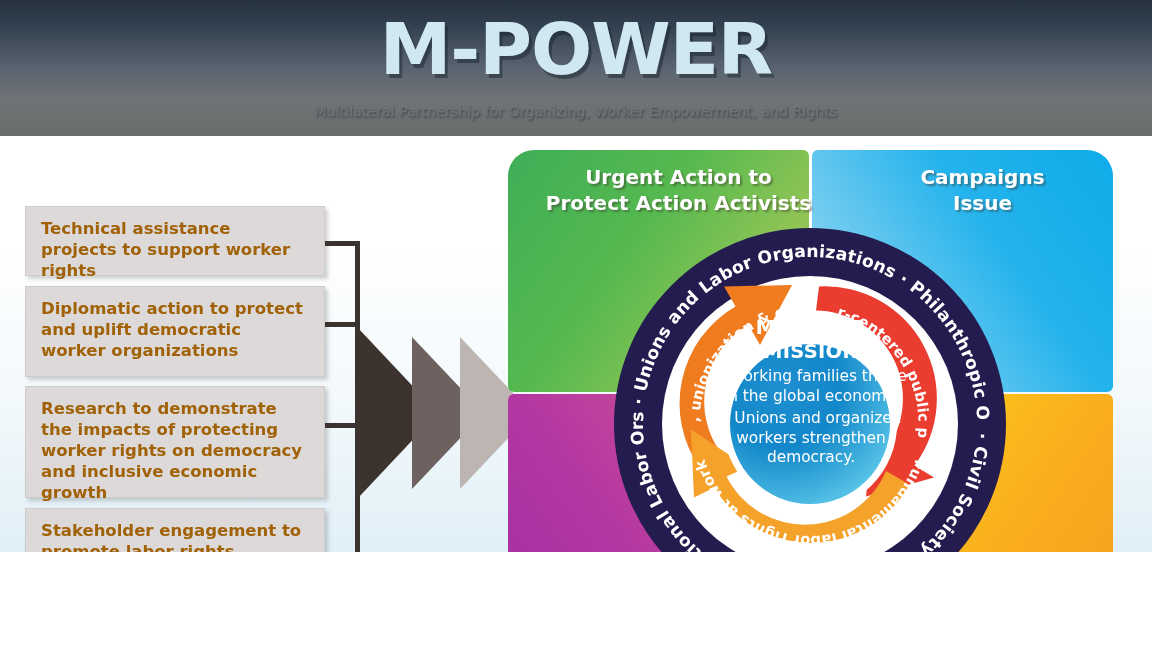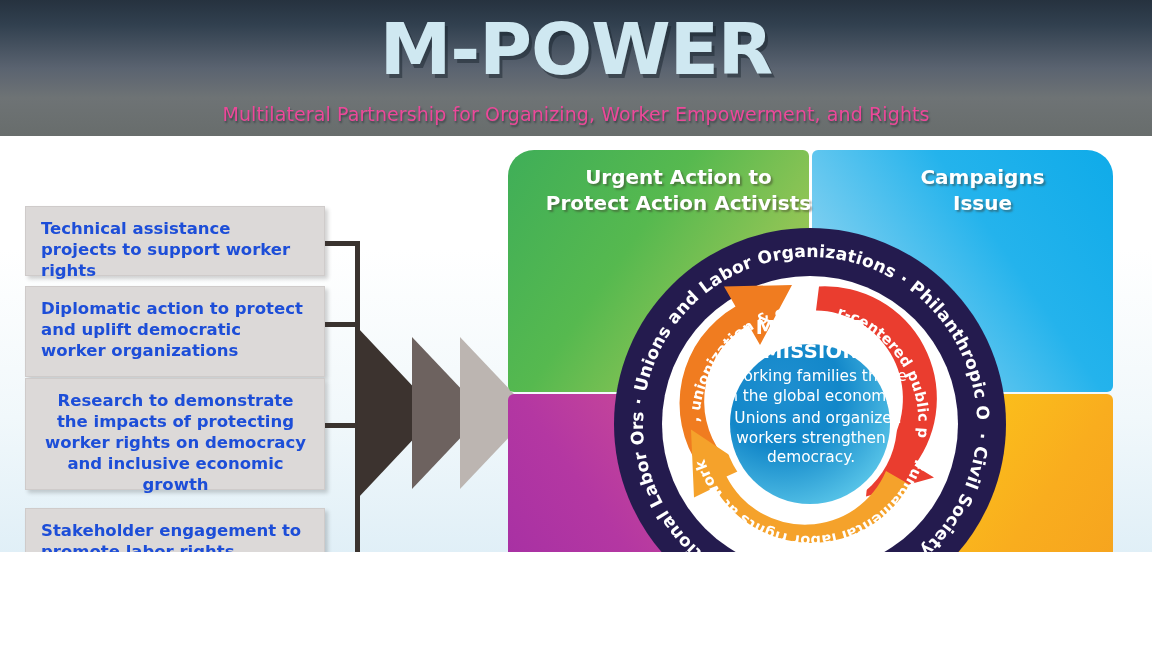--- a/index.html
+++ b/index.html
@@ -17,44 +17,44 @@
   }
   #title{
     position:absolute;left:0;top:10px;width:1152px;text-align:center;
     font-size:72px;font-weight:bold;letter-spacing:-1px;
     color:#cfe8f1;line-height:78px;
     text-shadow:3px 4px 0 rgba(20,30,40,.45);
     font-family:"DejaVu Sans", sans-serif;
   }
   #subtitle{
     position:absolute;left:0;top:103px;width:1152px;text-align:center;
-    font-size:19px;color:#ec4899;letter-spacing:.1px;
+    font-size:14px;color:#737373;letter-spacing:.1px;
     text-shadow:1px 2px 2px rgba(20,30,40,.5);
     font-family:"DejaVu Sans", sans-serif;
   }
 
   
   #body-bg{
     position:absolute;left:0;top:136px;width:1152px;height:512px;
     background:linear-gradient(180deg,#ffffff 0%,#ffffff 22%,#f1f8fb 55%,#dcedf6 88%,#d7eaf5 100%);
   }
 
   
   .lbox{
     position:absolute;left:25px;width:300px;
     background:#dcd9d8;border:1px solid #cfcbca;
     box-shadow:3px 3px 4px rgba(0,0,0,.18);
     box-sizing:border-box;
     padding:11px 14px 11px 15px;
-    color:#1d4ed8;font-weight:bold;font-size:16.5px;line-height:21px;
+    color:#a16207;font-weight:bold;font-size:16.5px;line-height:21px;
     font-family:"DejaVu Sans", sans-serif;
   }
   #lb0{top:206px;height:70px;}
   #lb1{top:286px;height:91px;}
-  #lb2{top:378px;height:112px;text-align:center;}
+  #lb2{top:386px;height:112px;}
   #lb3{top:508px;height:112px;}
 
   
   .stub{position:absolute;height:5px;background:#3a332f;}
   #spine{position:absolute;left:355px;width:5px;background:#3a332f;}
 
   
   .chev{position:absolute;width:0;height:0;border-style:solid;border-color:transparent;}
 
   

